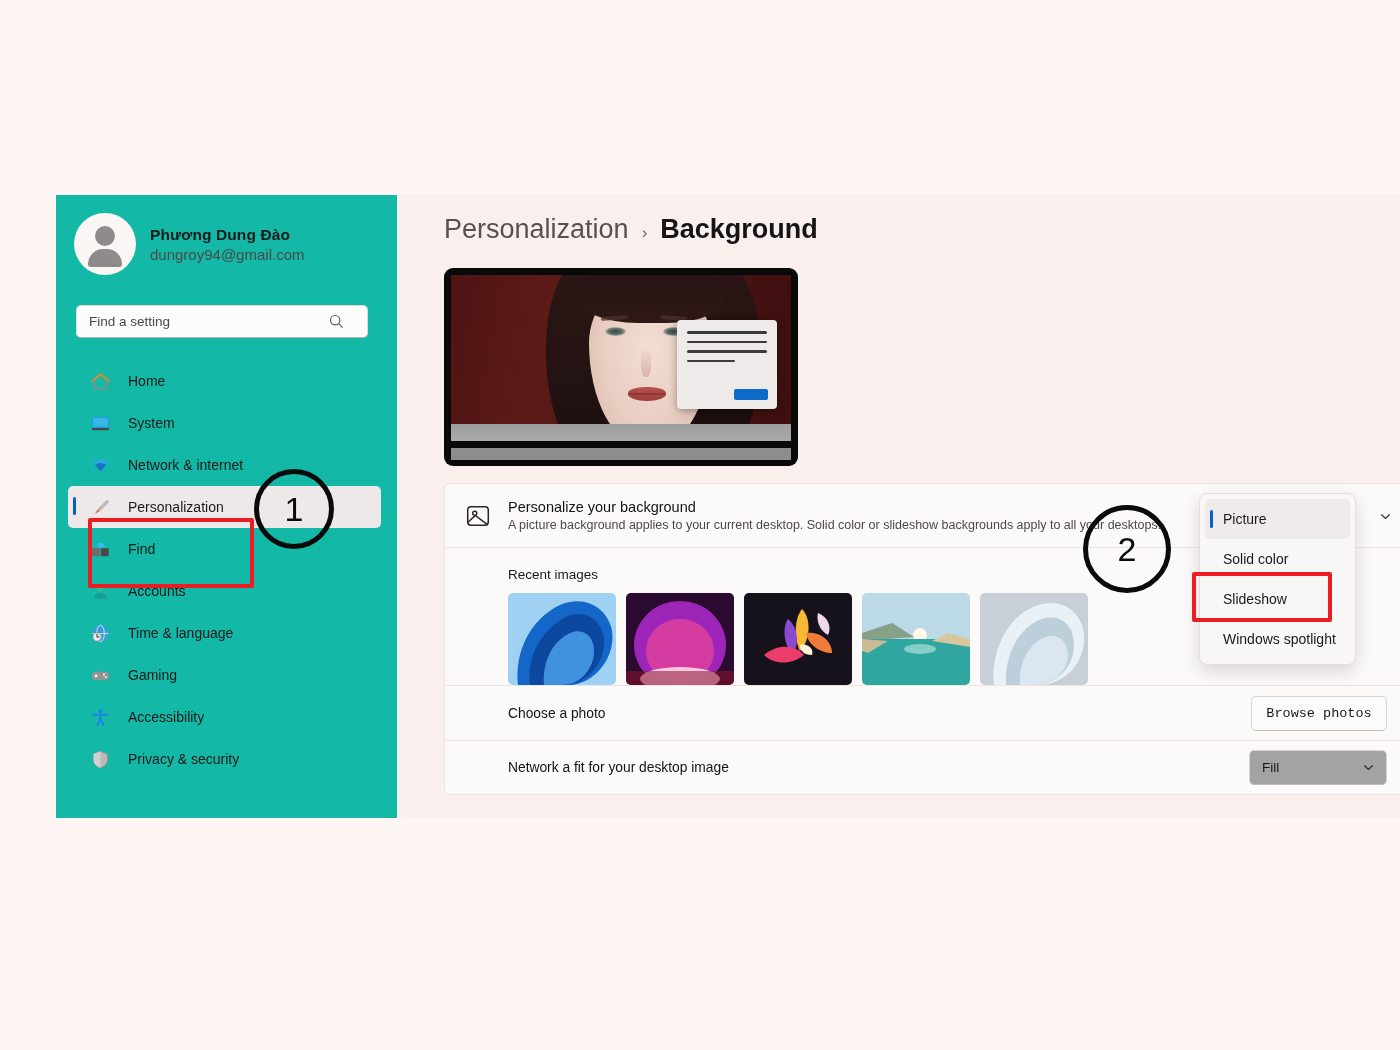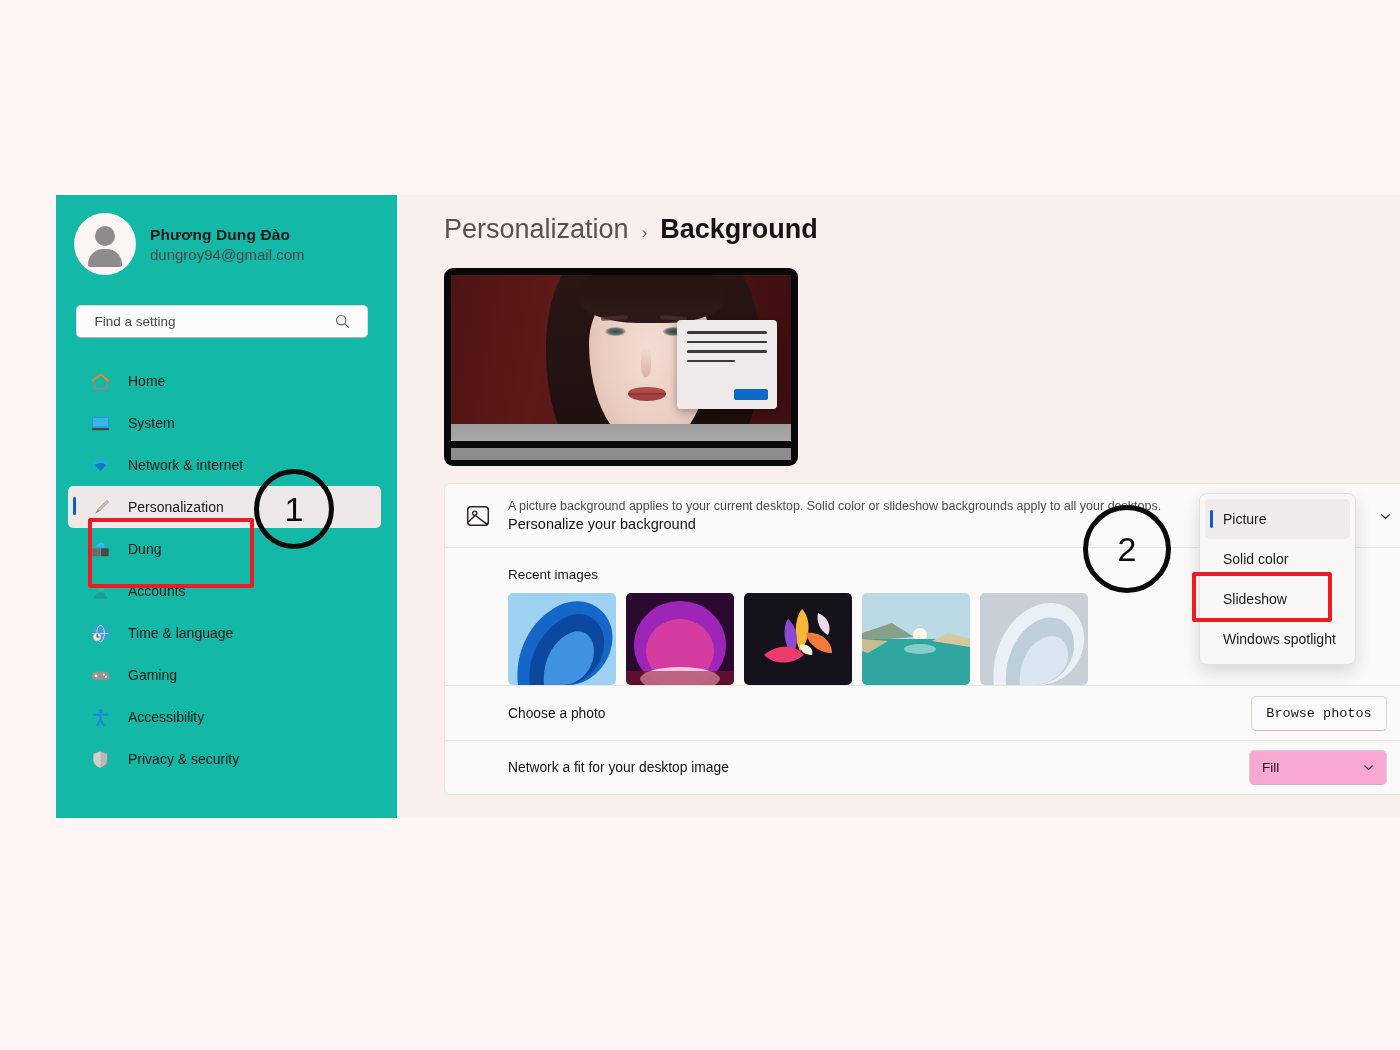--- a/index.html
+++ b/index.html
@@ -83,21 +83,21 @@
     margin: 30px 0 0 20px;
     width: 292px;
     height: 33px;
     background: #fdfcfc;
     border: 1px solid #e2d9d8;
     border-bottom: 1.5px solid #b9b0af;
     border-radius: 5px;
     display: flex;
     align-items: center;
     padding: 0 12px;
-    justify-content: center;
+    justify-content: flex-start;
   }
   #search-input {
     border: none; outline: none; background: transparent;
     font-family: "Liberation Sans", sans-serif;
     font-size: 13.5px;
     color: #3b3838;
     width: 240px;
   }
   #search-input::placeholder { color: #4a4747; opacity: 1; }
   .search-glyph { width: 15px; height: 15px; opacity: .8; }
@@ -320,21 +320,21 @@
     border-bottom: 1.5px solid #c3bab8;
     border-radius: 5px;
     font-family: Liberation Mono, monospace;
     font-size: 13.5px;
     color: #191616;
     cursor: pointer;
   }
   #fit-select {
     height: 35px;
     width: 138px;
-    background: #f9a8d4;
+    background: #a3a3a3;
     border: 1px solid #dbd3d1;
     border-bottom: 1.5px solid #c3bab8;
     border-radius: 5px;
     display: flex;
     align-items: center;
     justify-content: space-between;
     padding: 0 12px;
     font-size: 13.5px;
     color: #191616;
     cursor: pointer;
@@ -458,21 +458,21 @@
                 <path d="M8.2 13.2 L5.2 17.6 L9.8 14.8 Z" fill="#e85a28"></path>
               </svg></span>
             <span class="nav-label">Personalization</span>
           </div>
           <div class="nav-item">
             <span class="nav-icon"><svg viewBox="0 0 22 22">
                 <rect x="2.4" y="9.6" width="8.4" height="8.4" rx="1" fill="#6f6c6b"></rect>
                 <rect x="11.6" y="9.6" width="8" height="8.4" rx="1" fill="#4b4847"></rect>
                 <path d="M7 8.6 C7 5.6 9.4 4 11.4 4 C13.8 4 15.6 5.8 15.6 8.6 Z" fill="#39b5f0"></path>
               </svg></span>
-            <span class="nav-label">Dung</span>
+            <span class="nav-label">Find</span>
           </div>
           <div class="nav-item">
             <span class="nav-icon"><svg viewBox="0 0 22 22">
                 <circle cx="11" cy="7" r="3.9" fill="#2fbf8f"></circle>
                 <path d="M4.2 18.6 C4.2 14.4 7.4 12.2 11 12.2 C14.6 12.2 17.8 14.4 17.8 18.6 Z" fill="#1b9c9c"></path>
               </svg></span>
             <span class="nav-label">Accounts</span>
           </div>
           <div class="nav-item">
             <span class="nav-icon"><svg viewBox="0 0 22 22">
@@ -547,22 +547,22 @@
       <div id="cards">
         <div id="cards-outer">
 
           <div class="card first" id="card-personalize">
             <svg class="pic-icon" viewBox="0 0 24 24">
               <rect x="2.5" y="3.5" width="19" height="17" rx="3" fill="none" stroke="#2a2626" stroke-width="1.4"></rect>
               <circle cx="9" cy="9.5" r="1.9" fill="none" stroke="#2a2626" stroke-width="1.3"></circle>
               <path d="M3 17.5 L9.5 11.5 L21 20.2" fill="none" stroke="#2a2626" stroke-width="1.4"></path>
             </svg>
             <div id="personalize-texts">
+              <div id="personalize-title">Personalize your background</div>
               <div id="personalize-desc">A picture background applies to your current desktop. Solid color or slideshow backgrounds apply to all your desktops.</div>
-              <div id="personalize-title">Personalize your background</div>
             </div>
             <svg id="dropdown-chevron-behind" viewBox="0 0 12 12">
               <path d="M1.5 3.8 L6 8.2 L10.5 3.8" fill="none" stroke="#2f2b2b" stroke-width="1.3"></path>
             </svg>
           </div>
 
           <div class="card" id="card-recent">
             <div id="recent-label">Recent images</div>
             <div id="thumbs">
                 <div class="thumb">

